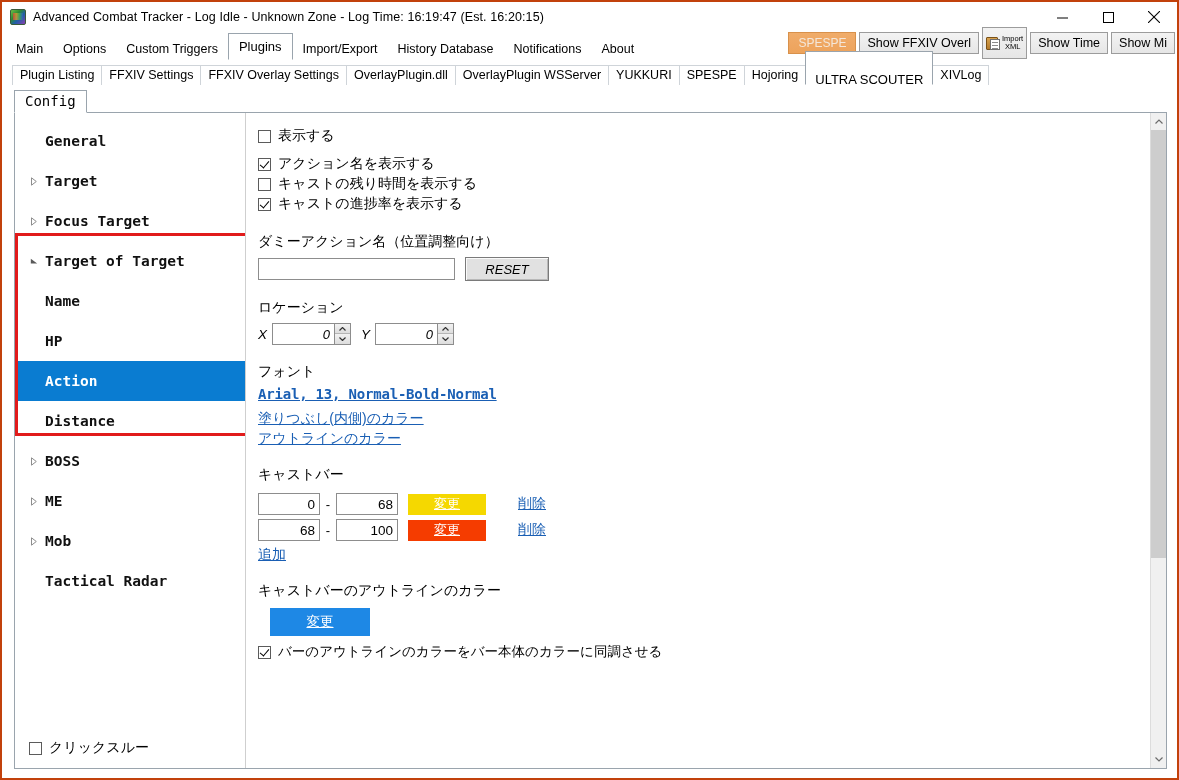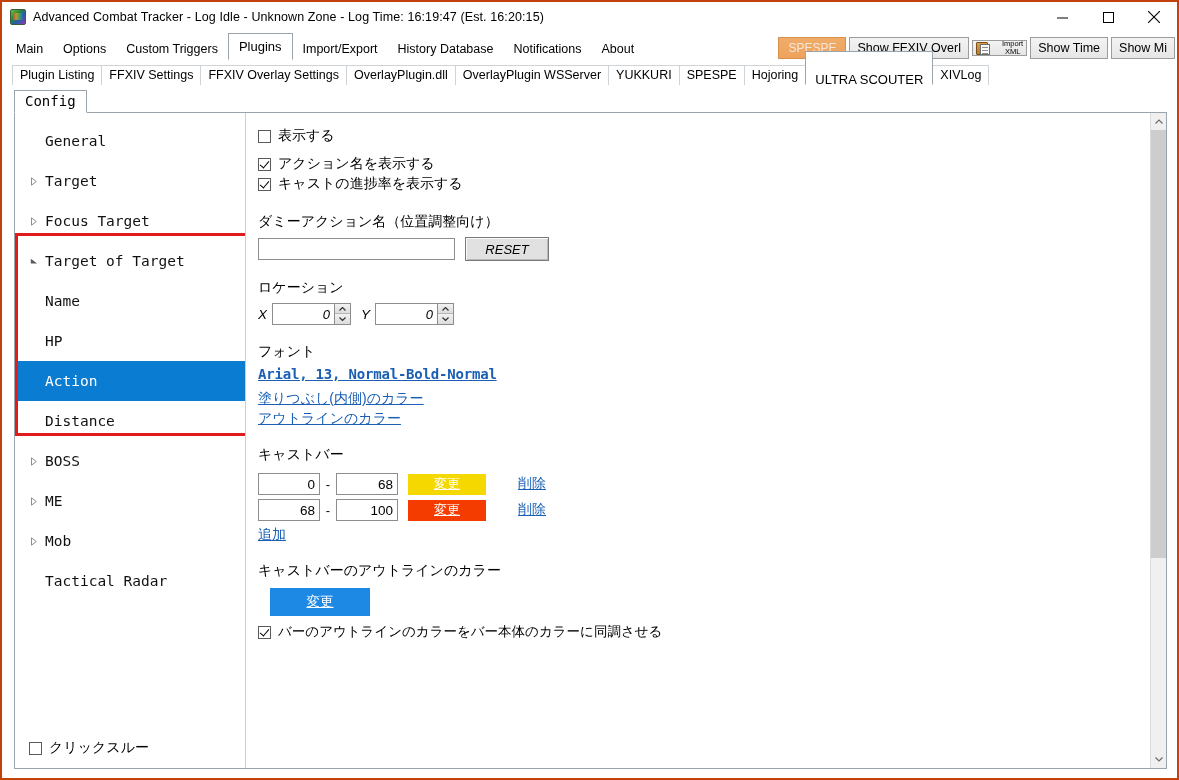--- a/index.html
+++ b/index.html
@@ -93,21 +93,21 @@
     padding: 0 7px;
     display: flex; align-items: center; white-space: nowrap;
   }
   .tbbtn.orange {
     background: linear-gradient(#f0ac6a,#eda35c);
     border-color: #d8914b;
     color: #f4e7da;
     padding: 0 9px;
     font-size: 12px;
   }
-  .tbbtn.icon { padding: 0 3px; gap: 10px; height: 16px; }
+  .tbbtn.icon { padding: 0 3px; gap: 0; height: 32px; }
   .import-xml {
     font-size: 7.5px; line-height: 8px; text-align: center; color:#000;
     font-family: "Liberation Sans", sans-serif;
   }
   .clip-icon {
     width: 16px; height: 15px; position: relative; display: inline-block;
   }
   .clip-icon .pad {
     position: absolute; left: 0; top: 1px; width: 12px; height: 13px;
     background: linear-gradient(#d8a24e,#b37a2c);
@@ -195,21 +195,21 @@
     color: #111;
     white-space: nowrap;
     position: relative;
   }
   .tnode .arrow {
     width: 14px; margin-left: 12px; margin-right: 2px;
     flex: 0 0 auto;
     display: flex; align-items: center; justify-content: center;
   }
   .tnode .arrow svg { display: block; }
-  .tnode .lbl { padding-left: 2px; }
+  .tnode .lbl { padding-left: 2px; font-weight: bold; }
   .tnode.depth0 .lbl { }
   .tnode.depth1 { padding-left: 28px; }
   .tnode.noarrow .arrow { visibility: hidden; }
   .tnode.selected {
     background: #0a7cd1;
   }
   .tnode.selected .lbl { color: #ffffff; }
 
   #tree-highlight {
     position: absolute;
@@ -517,20 +517,24 @@
       <div id="content">
 
         <div class="cb-row">
           <span class="cbx"></span>
           <span class="txt">表示する</span>
         </div>
         <div style="height:8px"></div>
         <div class="cb-row">
           <span class="cbx checked"></span>
           <span class="txt">アクション名を表示する</span>
+        </div>
+        <div class="cb-row">
+          <span class="cbx"></span>
+          <span class="txt">キャストの残り時間を表示する</span>
         </div>
         <div class="cb-row">
           <span class="cbx checked"></span>
           <span class="txt">キャストの進捗率を表示する</span>
         </div>
 
         <div class="sect-gap-lg"></div>
 
         <div class="sect-label">ダミーアクション名（位置調整向け）</div>
         <div class="row">

